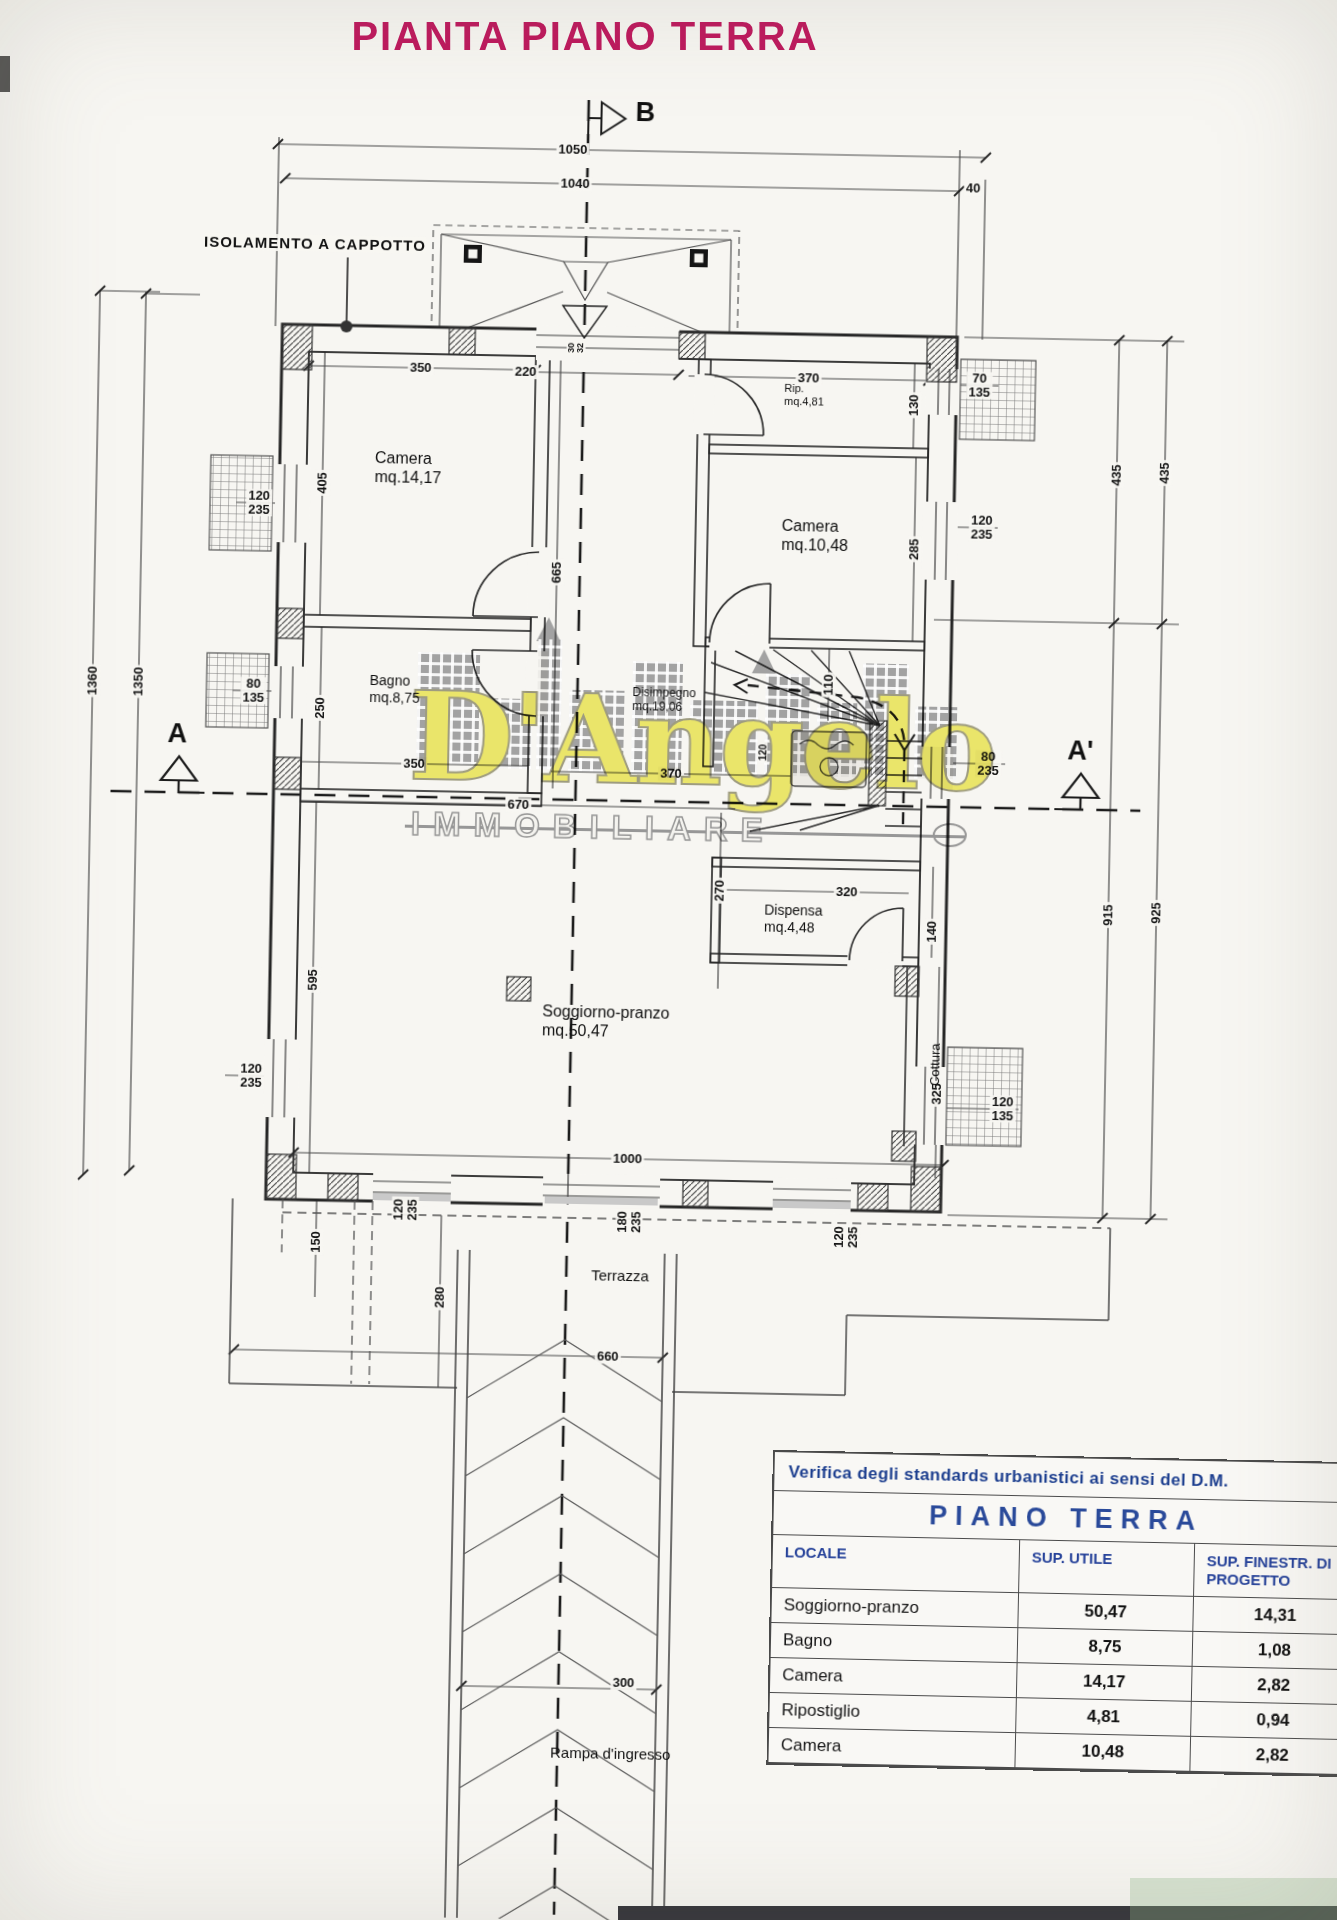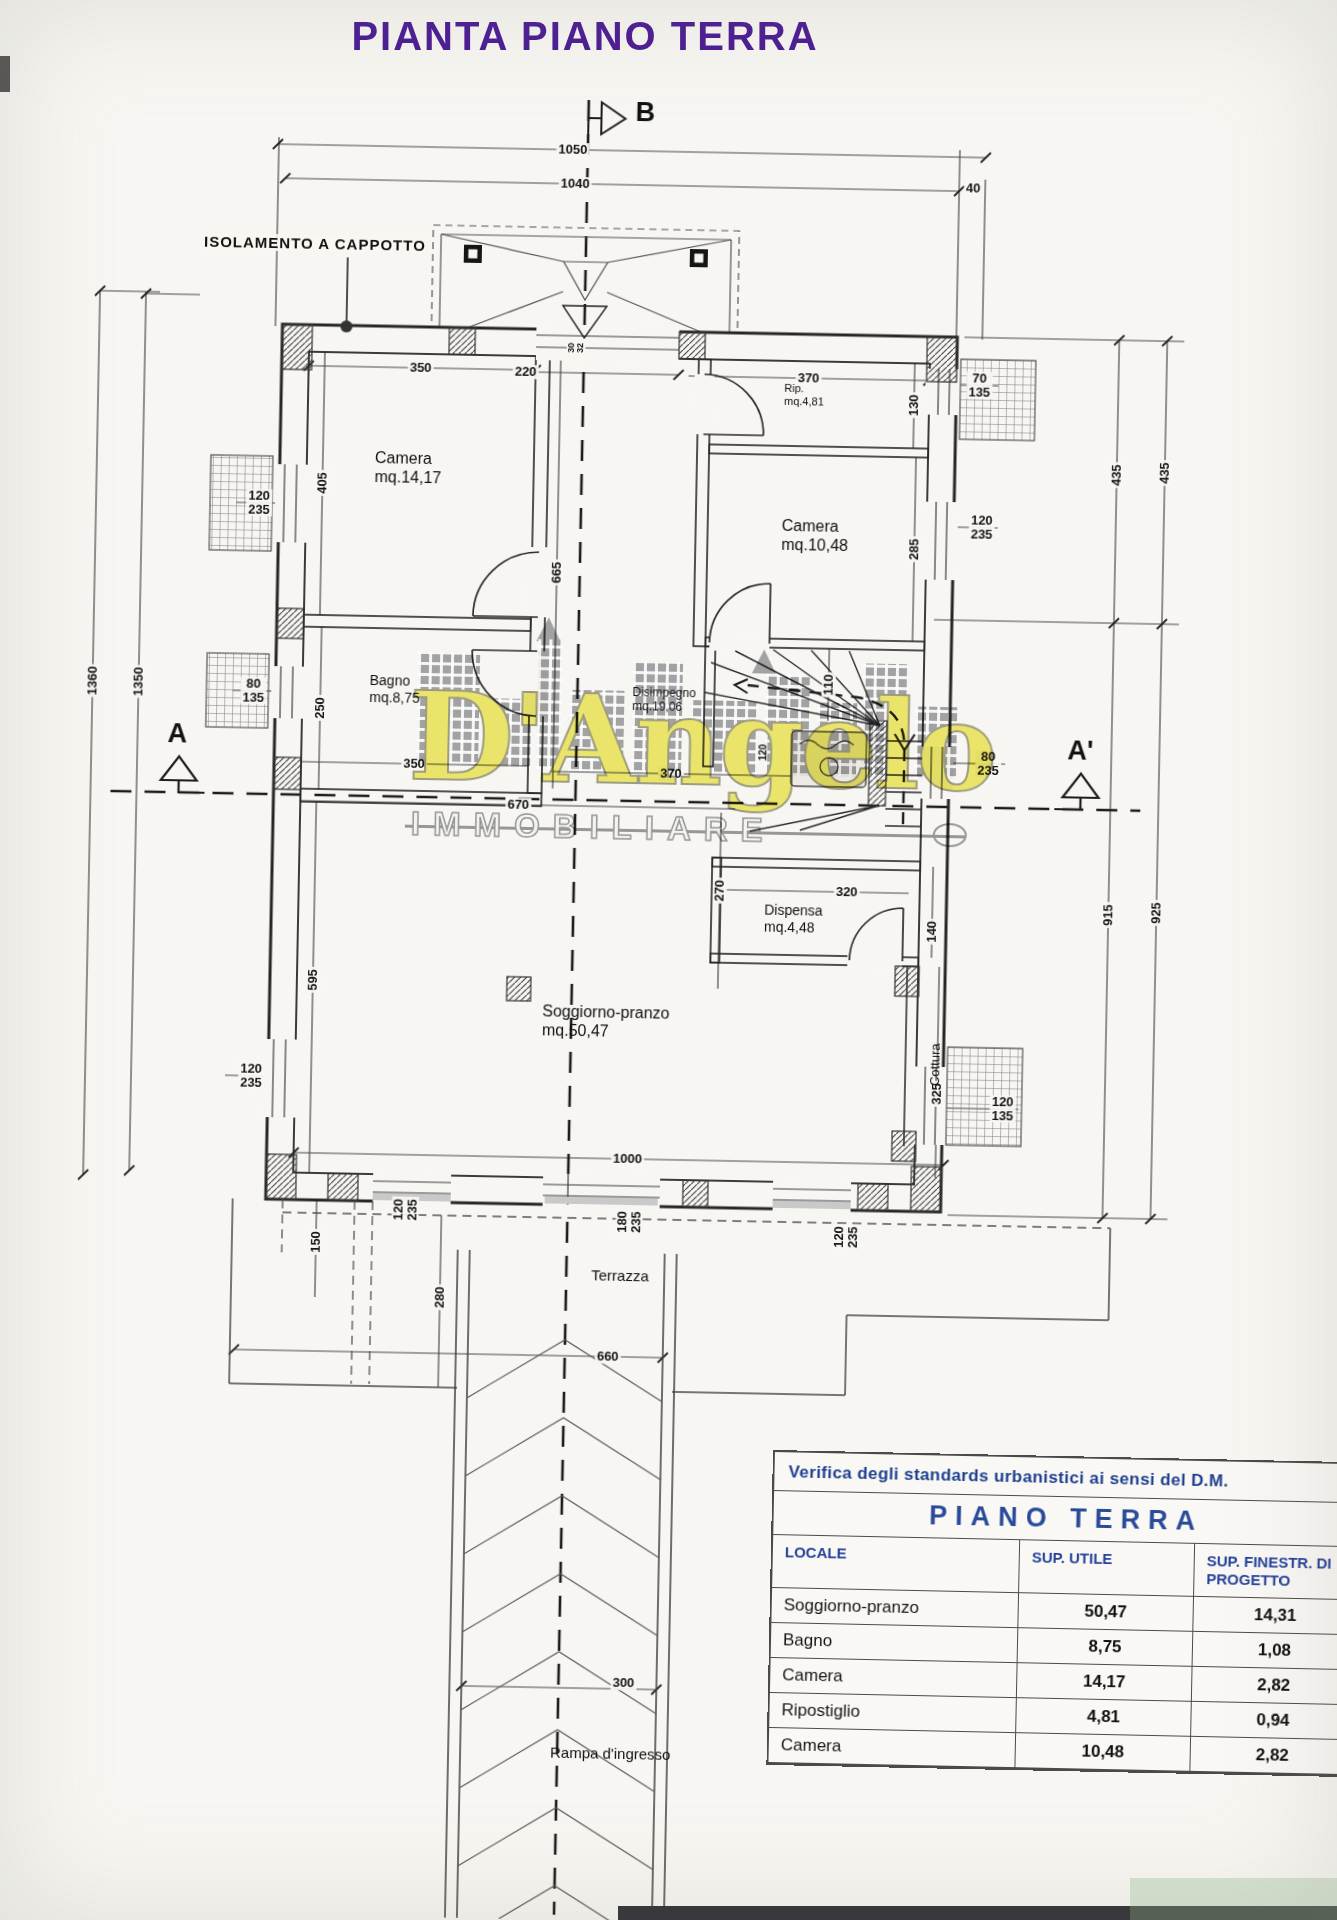--- a/index.html
+++ b/index.html
@@ -1,20 +1,20 @@
 <!DOCTYPE html>
 <html><head>
 <meta charset="utf-8">
 <style>
   html,body{margin:0;padding:0;}
   body{width:1337px;height:1920px;position:relative;overflow:hidden;
        background:#f7f6f2;font-family:"Liberation Sans",sans-serif;}
   #paper-shade{position:absolute;inset:0;box-shadow:inset 0 0 120px rgba(120,115,100,.18);pointer-events:none;z-index:9;}
   #plan-title{position:absolute;left:585px;top:14px;transform:translateX(-50%);
-      font-size:40px;font-weight:600;letter-spacing:2px;color:#4c1d95;white-space:nowrap;z-index:5;}
+      font-size:40px;font-weight:600;letter-spacing:2px;color:#be185d;white-space:nowrap;z-index:5;}
   #plan-wrap{position:absolute;inset:0;transform:rotate(1.1deg);transform-origin:585px 300px;}
   #drawing{position:absolute;left:0;top:0;}
   .lbl{position:absolute;color:#151515;font-weight:bold;font-size:13px;line-height:1.05;
       white-space:pre-line;text-align:center;background:rgba(247,246,242,.93);padding:0 2px;}
   .room{position:absolute;color:#101010;font-size:16px;line-height:1.2;text-align:left;white-space:nowrap;}
   .room .rname{font-weight:500;}
   #insulation-note{position:absolute;left:203px;top:240px;font-size:15px;font-weight:bold;
       letter-spacing:1px;color:#111;background:rgba(247,246,242,.9);}
   .sec-letter{position:absolute;font-size:27px;font-weight:bold;color:#111;}
   

